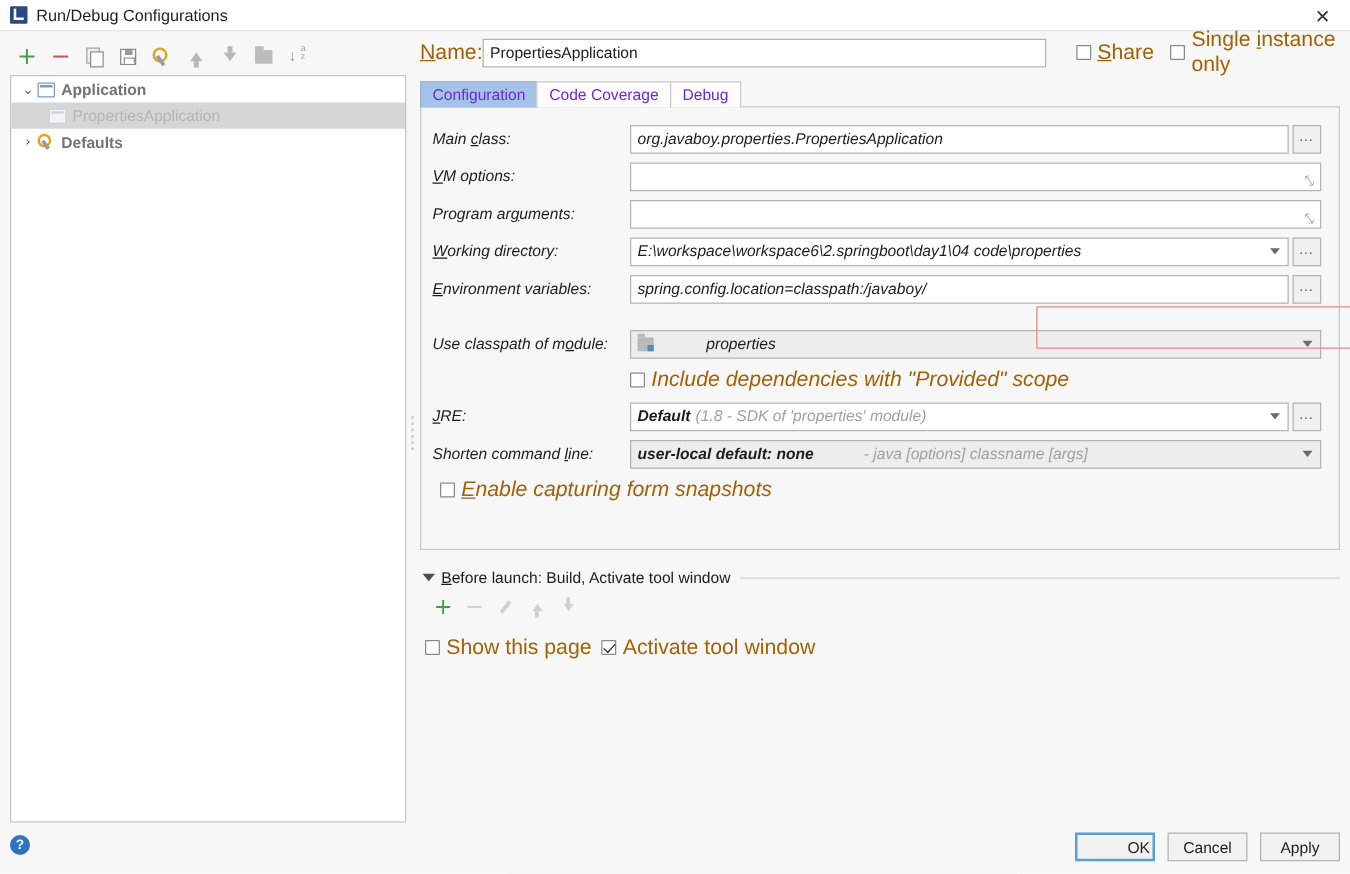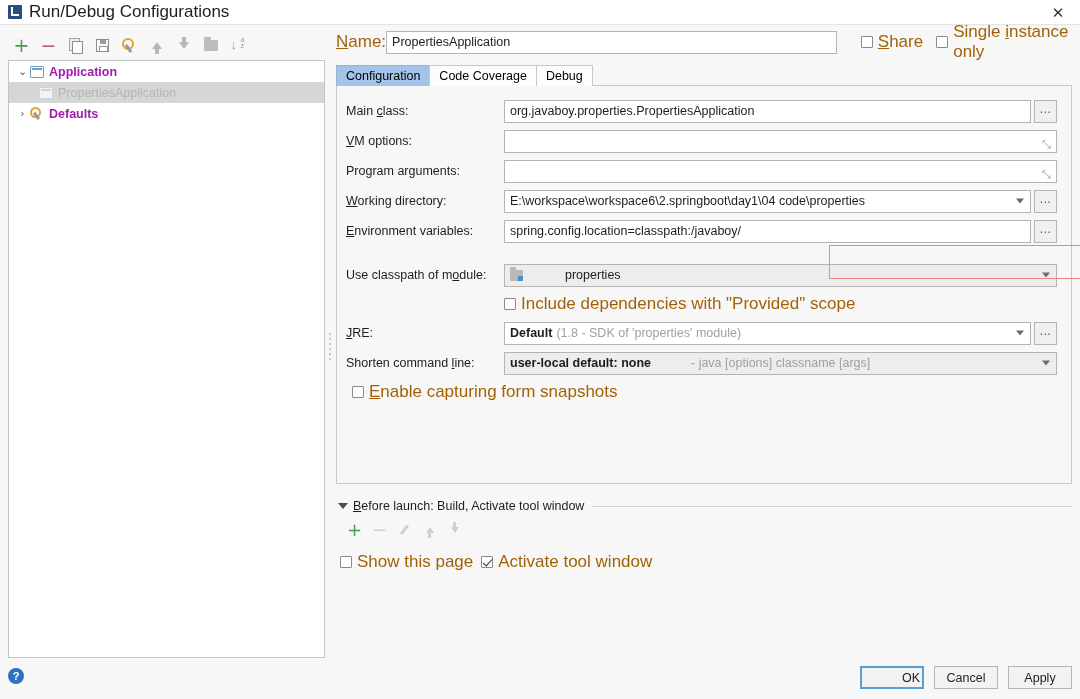--- a/index.html
+++ b/index.html
@@ -33,21 +33,21 @@
     flex: none;
   }
   .title-icon::before {
     content: ""; position: absolute; left: 3px; top: 2px;
     width: 2px; height: 8px; background: #ffffff;
   }
   .title-icon::after {
     content: ""; position: absolute; left: 3px; top: 9px;
     width: 8px; height: 2px; background: #ffffff;
   }
-  .title-text { font-size: 17px; color: #1f1f1f; }
+  .title-text { font-size: 13px; color: #1f1f1f; }
   .close-btn {
     position: absolute; right: 0; top: 0; width: 44px; height: 25px;
     display: flex; align-items: center; justify-content: center;
     font-size: 15px; color: #333; cursor: default;
     font-family: "DejaVu Sans", sans-serif;
   }
 
   
   .left-toolbar {
     position: absolute; left: 8px; top: 33px;
@@ -164,21 +164,21 @@
     width: 15px; height: 13px; flex:none; margin-right:4px; position:relative;
   }
   .node-icon-def::before{
     content:""; position:absolute; left:0px; top:0px; width:7px; height:7px;
     border:2px solid #e3a32a; border-radius:50%;
   }
   .node-icon-def::after{
     content:""; position:absolute; left:5px; top:5px; width:2.6px; height:8px;
     background:#9a9a9a; transform: rotate(-35deg);
   }
-  .tree-label { font-weight: bold; color:#a21caf; }
+  .tree-label { font-weight: bold; color:#737373; }
   .tree-label.child { font-weight: normal; color:#b5b5b5; }
 
   
   .splitter {
     position: absolute; left: 327px; top: 330px;
     width: 5px; height: 42px;
   }
   .splitter i {
     display:block; width:2px; height:2px; background:#c9c9c9;
     margin: 3px auto;
@@ -212,28 +212,28 @@
   }
 
   
   .tabs {
     display:flex; align-items:flex-end; margin-top: 11px; height: 21px;
     position: relative; z-index: 2;
   }
   .tab {
     height: 21px; padding: 0 9px; display:flex; align-items:center;
     font-size: 12.5px; border:1px solid #c9c9c9; border-bottom:none;
-    background:#fdfdfd; margin-right:-1px; cursor:default; color:#000000;text-align:right;
+    background:#fdfdfd; margin-right:-1px; cursor:default; color:#6d28d9;text-align:right;
   }
   .tab.active { background:#a4c3e8; border-color:#9ab3d3; }
 
   .panel {
     border:1px solid #c9c9c9; background:#f7f7f7;
-    padding: 12px 14px 12px 9px; width: 736px; height: 399px;
-    position: relative; top:-1px;
+    padding: 12px 14px 12px 9px; width: 736px; height: 355px;
+    position: relative; top:-1px;font-style:italic;
   }
 
   .form-row { display:flex; align-items:center; height: 26px; margin-bottom: 4px; }
   .form-label { width: 158px; flex:none; font-size: 12.5px; }
   .field {
     height: 23px; border:1px solid #b4b4b4; background:#fff;
     display:flex; align-items:center; padding: 0 5px;
     font-size: 12.5px; color:#1d1d1d; position:relative;
   }
   .field.wide { width: 536px; text-align: right; }

